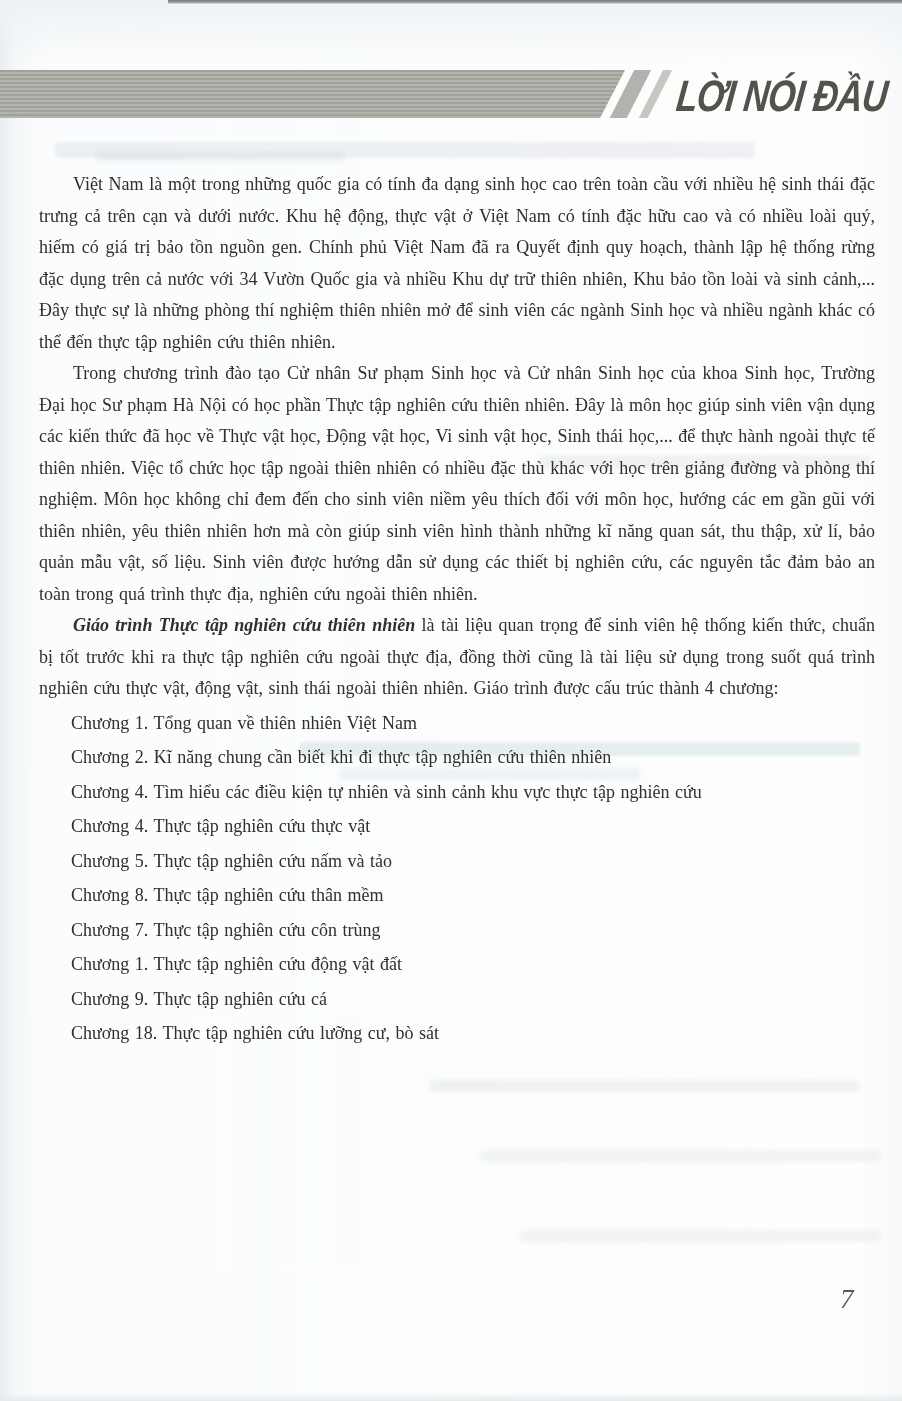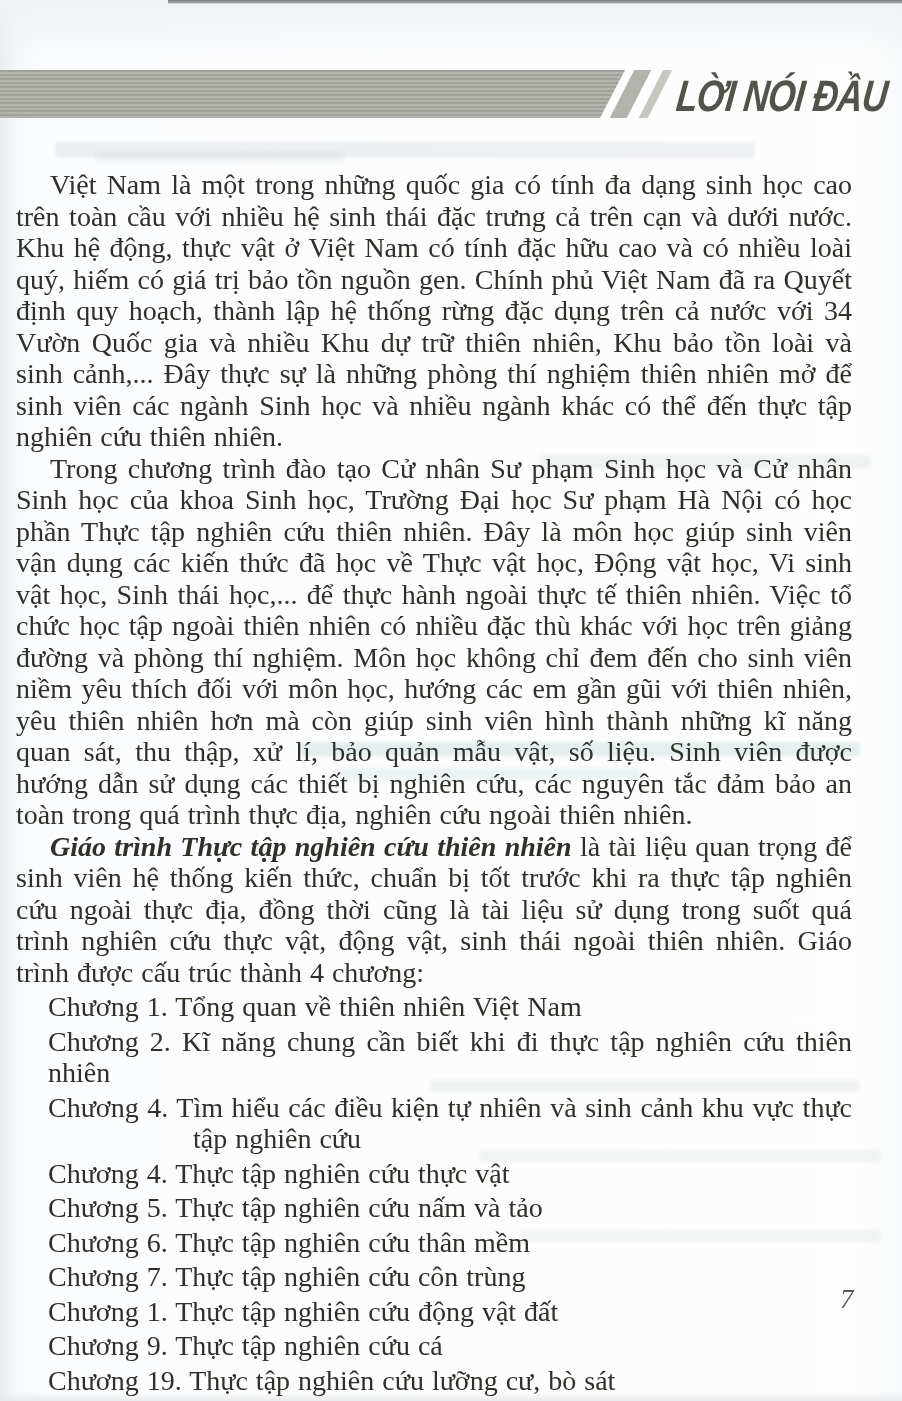--- a/index.html
+++ b/index.html
@@ -46,22 +46,22 @@
     font-size:44px;line-height:56px;
     letter-spacing:-1px;
     color:#52544b;
     white-space:nowrap;
     transform:scaleX(0.80) skewX(-8deg);
     transform-origin:100% 50%;
   }
 
   
   .content{
-    position:absolute;left:16px;top:169px;width:836px;
-    font-size:28px;line-height:31.5px;
+    position:absolute;left:39px;top:169px;width:836px;
+    font-size:18px;line-height:31.5px;
     color:#30302a;
     text-align:justify;
     word-spacing:1px;
   }
   .content p{margin:0;text-indent:34px;}
   .lead-bold{font-weight:700;font-style:italic;}
   .chapters{margin-top:2px;}
   .chapter-item{
     padding-left:32px;
     margin-top:3px;
@@ -117,23 +117,23 @@
     <p>Việt Nam là một trong những quốc gia có tính đa dạng sinh học cao trên toàn cầu với nhiều hệ sinh thái đặc trưng cả trên cạn và dưới nước. Khu hệ động, thực vật ở Việt Nam có tính đặc hữu cao và có nhiều loài quý, hiếm có giá trị bảo tồn nguồn gen. Chính phủ Việt Nam đã ra Quyết định quy hoạch, thành lập hệ thống rừng đặc dụng trên cả nước với 34 Vườn Quốc gia và nhiều Khu dự trữ thiên nhiên, Khu bảo tồn loài và sinh cảnh,... Đây thực sự là những phòng thí nghiệm thiên nhiên mở để sinh viên các ngành Sinh học và nhiều ngành khác có thể đến thực tập nghiên cứu thiên nhiên.</p>
     <p>Trong chương trình đào tạo Cử nhân Sư phạm Sinh học và Cử nhân Sinh học của khoa Sinh học, Trường Đại học Sư phạm Hà Nội có học phần Thực tập nghiên cứu thiên nhiên. Đây là môn học giúp sinh viên vận dụng các kiến thức đã học về Thực vật học, Động vật học, Vi sinh vật học, Sinh thái học,... để thực hành ngoài thực tế thiên nhiên. Việc tổ chức học tập ngoài thiên nhiên có nhiều đặc thù khác với học trên giảng đường và phòng thí nghiệm. Môn học không chỉ đem đến cho sinh viên niềm yêu thích đối với môn học, hướng các em gần gũi với thiên nhiên, yêu thiên nhiên hơn mà còn giúp sinh viên hình thành những kĩ năng quan sát, thu thập, xử lí, bảo quản mẫu vật, số liệu. Sinh viên được hướng dẫn sử dụng các thiết bị nghiên cứu, các nguyên tắc đảm bảo an toàn trong quá trình thực địa, nghiên cứu ngoài thiên nhiên.</p>
     <p><span class="lead-bold">Giáo trình Thực tập nghiên cứu thiên nhiên</span><span> là tài liệu quan trọng để sinh viên hệ thống kiến thức, chuẩn bị tốt trước khi ra thực tập nghiên cứu ngoài thực địa, đồng thời cũng là tài liệu sử dụng trong suốt quá trình nghiên cứu thực vật, động vật, sinh thái ngoài thiên nhiên. Giáo trình được cấu trúc thành 4 chương:</span></p>
 
     <div class="chapters">
       <div class="chapter-item">Chương 1. Tổng quan về thiên nhiên Việt Nam</div>
       <div class="chapter-item">Chương 2. Kĩ năng chung cần biết khi đi thực tập nghiên cứu thiên nhiên</div>
       <div class="chapter-item">Chương 4. Tìm hiểu các điều kiện tự nhiên và sinh cảnh khu vực thực tập nghiên cứu</div>
       <div class="chapter-item">Chương 4. Thực tập nghiên cứu thực vật</div>
       <div class="chapter-item">Chương 5. Thực tập nghiên cứu nấm và tảo</div>
-      <div class="chapter-item">Chương 6. Thực tập nghiên cứu thân mềm</div>
+      <div class="chapter-item">Chương 8. Thực tập nghiên cứu thân mềm</div>
       <div class="chapter-item">Chương 7. Thực tập nghiên cứu côn trùng</div>
       <div class="chapter-item">Chương 1. Thực tập nghiên cứu động vật đất</div>
       <div class="chapter-item">Chương 9. Thực tập nghiên cứu cá</div>
-      <div class="chapter-item">Chương 19. Thực tập nghiên cứu lưỡng cư, bò sát</div>
+      <div class="chapter-item">Chương 18. Thực tập nghiên cứu lưỡng cư, bò sát</div>
     </div>
   </div>
 
   <div class="page-number">7</div>
 
 </div>
 
 </body></html>

